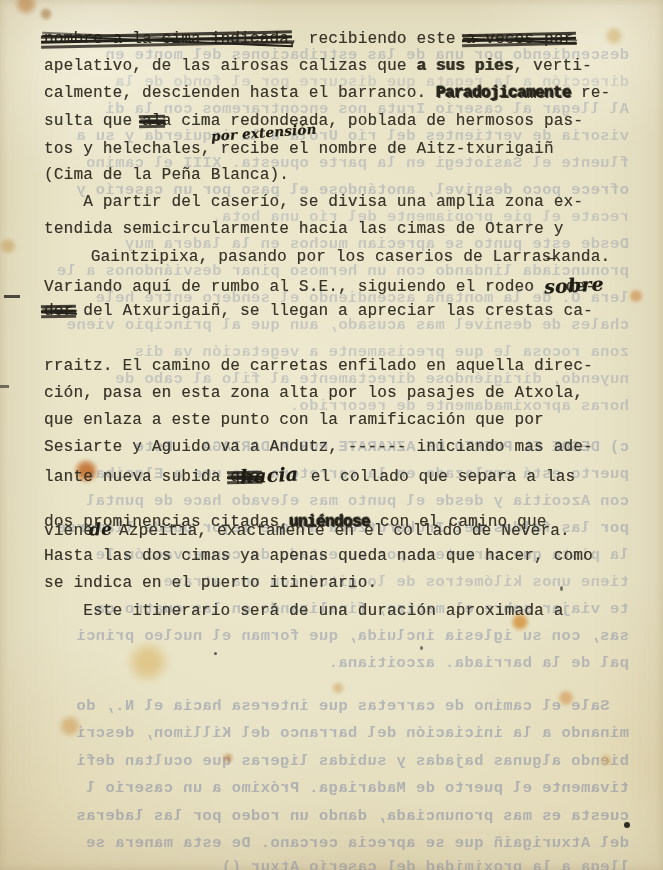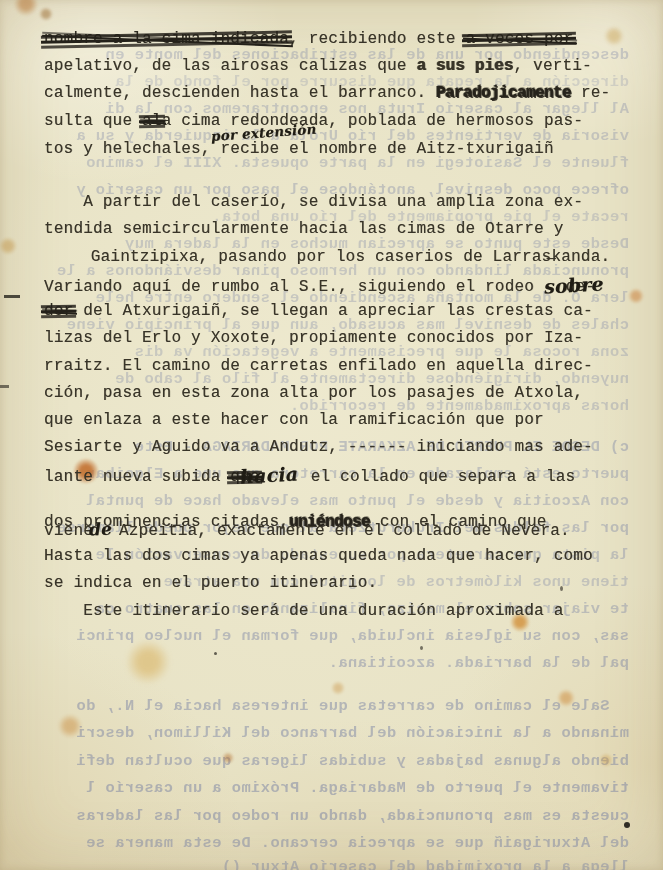--- a/index.html
+++ b/index.html
@@ -129,29 +129,29 @@
       <div class="mark" style="left: 214px; top: 652px; width: 3px; height: 3px; border-radius: 50%; opacity: 0.7;"></div>
       <div class="mark" style="left: 420px; top: 646px; width: 3px; height: 4px; border-radius: 50%; opacity: 0.6;"></div>
       <div class="mark" style="left: 560px; top: 586px; width: 3px; height: 5px; border-radius: 50%; opacity: 0.6;"></div>
     </div>
   <div class="layer" id="typed-layer">
       <div class="typed-line" style="top: 28px;"><span class="strike heavy">nombre a la cima indicada</span><span class="">, recibiendo este </span><span class="strike heavy">a veces por</span></div>
       <div class="typed-line" style="top: 55px;"><span class="">apelativo, de las airosas calizas que </span><span class="ovt">a sus pies</span><span class="">, verti-</span></div>
       <div class="typed-line" style="top: 82px;"><span class="">calmente, descienden hasta el barranco. </span><span class="ovr">Paradojicamente</span><span class=""> re-</span></div>
       <div class="typed-line" style="top: 110px;"><span class="">sulta que </span><span class="strike heavy">al</span><span class="">a cima redondeada, poblada de hermosos pas-</span></div>
       <div class="typed-line" style="top: 137px;"><span class="">tos y helechales,</span><span class="hand sup">por extensión</span><span class=""> recibe el nombre de Aitz-txurigaiñ</span></div>
+      <div class="typed-line" style="top: 164px;"><span class="">(Cima de la Peña Blanca).</span></div>
       <div class="typed-line" style="top: 218px;"><span class="">tendida semicircularmente hacia las cimas de Otarre y</span></div>
       <div class="typed-line" style="top: 191px;"><span class="">    A partir del caserío, se divisa una amplia zona ex-</span></div>
       <div class="typed-line" style="top: 246px; text-align: center;"><span class="">Gaintzipixa, pasando por los caserios de Larras̶kanda.</span></div>
       <div class="typed-line" style="top: 273px;"><span class="">Variando aquí de rumbo al S.E., siguiendo el rodeo </span><span class="hand big sobre">sobre</span><span class="">de-</span></div>
       <div class="typed-line" style="top: 300px;"><span class="strike heavy">dor</span><span class=""> del Atxurigaiñ, se llegan a apreciar las crestas ca-</span></div>
-      <div class="typed-line" style="top: 327px;"><span class="">lizas del Erlo y Xoxote, propiamente conocidos por Iza-</span></div>
       <div class="typed-line" style="top: 355px;"><span class="">rraitz. El camino de carretas enfilado en aquella direc-</span></div>
       <div class="typed-line" style="top: 382px;"><span class="">ción, pasa en esta zona alta por los pasajes de Atxola,</span></div>
-      <div class="typed-line" style="top: 409px;"><span class="">que enlaza a este hacer con la ramificación que por</span></div>
+      <div class="typed-line" style="top: 409px;"><span class="">que enlaza a este punto con la ramificación que por</span></div>
       <div class="typed-line" style="top: 436px;"><span class="">Sesiarte y Aguido va a Andutz, ------ iniciando mas ade-</span></div>
       <div class="typed-line" style="top: 463px;"><span class="">lante nueva subida </span><span class="strike heavy">que</span><span class="hand big hacia">hacia</span><span class=""> el collado que separa a las</span></div>
       <div class="typed-line" style="top: 511px;"><span class="">dos prominencias citadas,</span><span class="ovr">uniéndose</span><span class=""> con el camino que</span></div>
       <div class="typed-line" style="top: 518px;"><span class="">viene</span><span class="hand med de">de</span><span class=""> Azpeitia, exactamente en el collado de Nevera.</span></div>
       <div class="typed-line" style="top: 545px;"><span class="">Hasta las dos cimas ya apenas queda nada que hacer, como</span></div>
       <div class="typed-line" style="top: 572px;"><span class="">se indica en el puerto itinerario.</span></div>
       <div class="typed-line" style="top: 600px;"><span class="">    Este itinerario será de una duración aproximada a</span></div>
     </div>
 </div>
 

